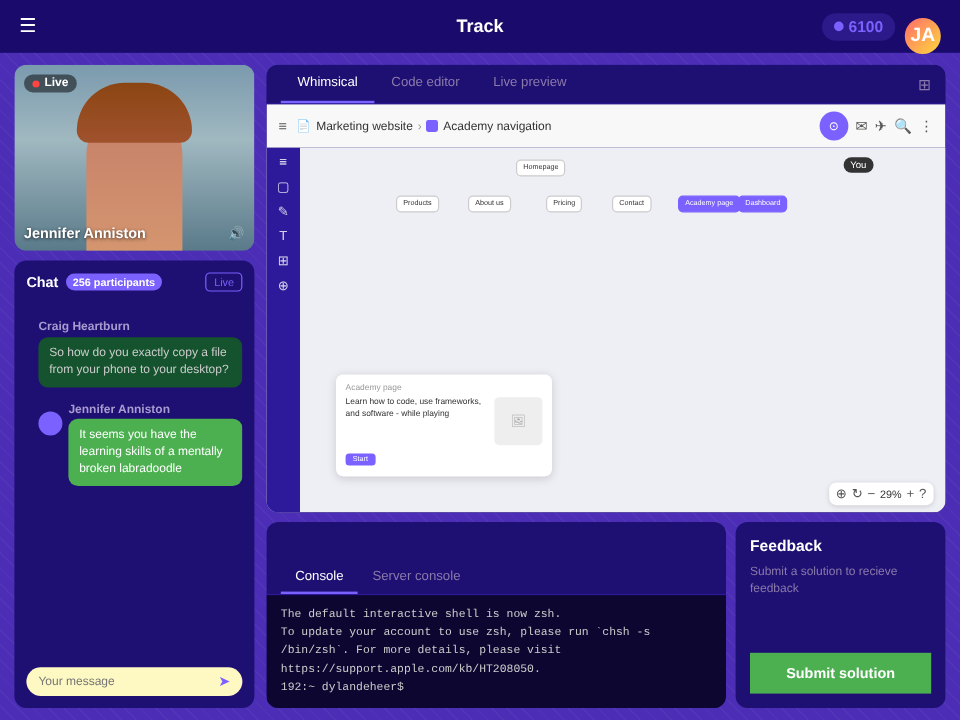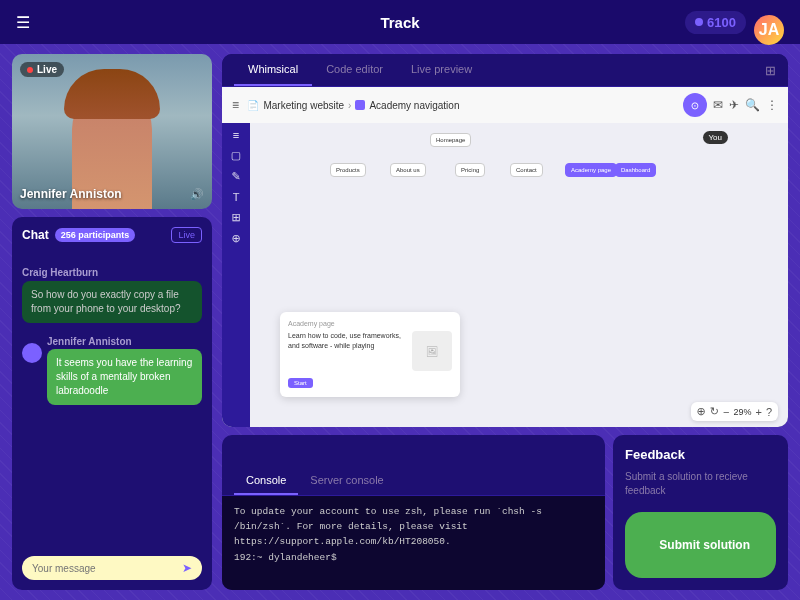--- a/index.html
+++ b/index.html
@@ -120,21 +120,21 @@
       background: transparent;
       border: 1px solid #7B61FF;
       color: #7B61FF;
       font-size: 9px;
       padding: 2px 6px;
       border-radius: 4px;
       cursor: pointer;
     }
 
     .chat-messages { flex: 1; overflow-y: auto; display: flex; flex-direction: column; gap: 8px; }
-    .chat-message { display: flex; flex-direction: column; gap: 3px; }
+    .chat-message { display: flex; flex-direction: column; gap: 3px; margin-left: 10px; }
     .msg-name { color: #A89BD0; font-size: 10px; font-weight: 600; }
     .msg-bubble {
       padding: 7px 9px;
       border-radius: 8px;
       font-size: 10px;
       line-height: 1.4;
     }
     .msg-bubble.gray { background: #14532d; color: #CCC; }
     .msg-bubble.green { background: #4CAF50; color: white; }
     .msg-sender-row { display: flex; align-items: flex-start; gap: 5px; }
@@ -340,26 +340,26 @@
       flex-direction: column;
       padding: 12px;
       gap: 8px;
     }
     .feedback-title { color: white; font-size: 13px; font-weight: 700; }
     .feedback-sub { color: #8A7AAA; font-size: 10px; line-height: 1.4; flex: 1; }
     .submit-btn {
       background: #4CAF50;
       color: white;
       border: none;
-      border-radius: 17px;
-      padding: 26px;
+      border-radius: 0;
+      padding: 10px;
       font-size: 12px;
       font-weight: 700;
       cursor: pointer;
-      text-align: right;
+      text-align: center;
     }
   </style>
 </head>
 <body>
 
 <nav class="top-nav">
   <div class="top-nav-left">
     <span class="hamburger-icon">☰</span>
   </div>
   <span class="top-nav-title">Track</span>
@@ -499,20 +499,21 @@
     </div>
 
     <div class="bottom-section">
 
       <div class="console-panel">
         <div class="console-tabs">
           <div class="console-tab active">Console</div>
           <div class="console-tab">Server console</div>
         </div>
         <div class="console-body">
+          <div>The default interactive shell is now zsh.</div>
           <div>To update your account to use zsh, please run `chsh -s</div>
           <div>/bin/zsh`. For more details, please visit</div>
           <div>https://support.apple.com/kb/HT208050.</div>
           <div>192:~ dylandeheer$</div>
         </div>
       </div>
 
       <div class="feedback-panel">
         <div class="feedback-title">Feedback</div>
         <div class="feedback-sub">Submit a solution to recieve feedback</div>

